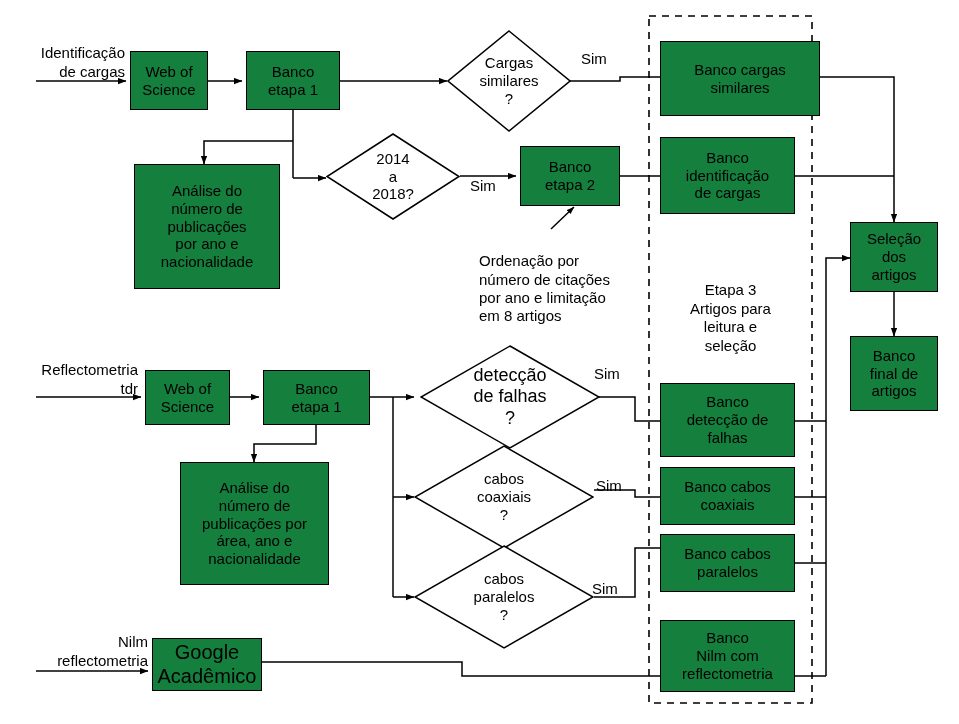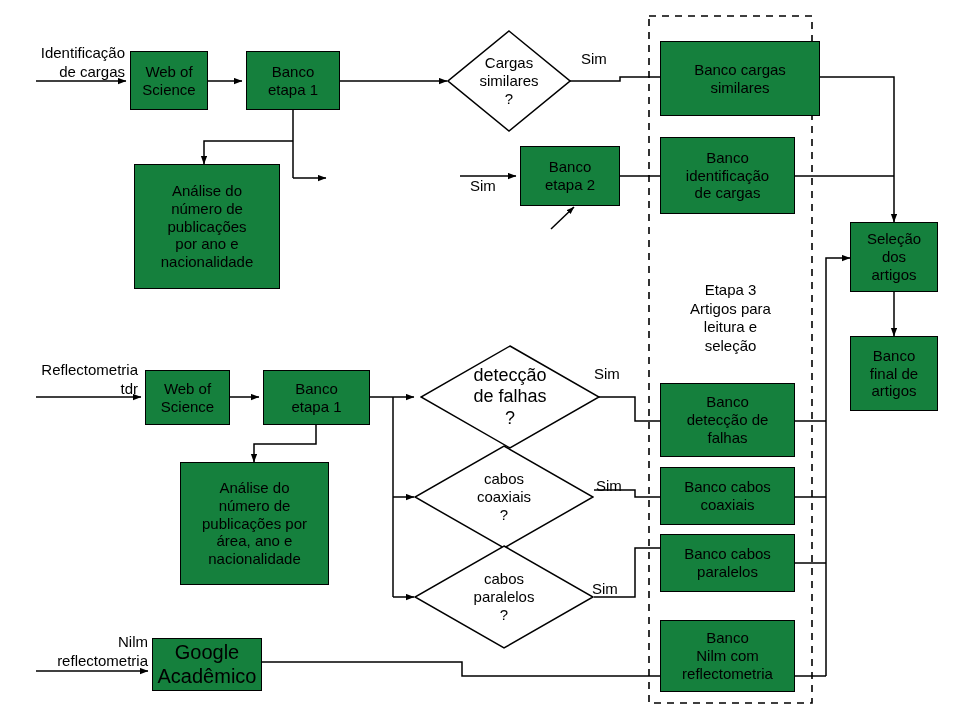--- a/index.html
+++ b/index.html
@@ -177,20 +177,28 @@
 
   <div class="diamond" style="left:447px;top:30px;width:124px;height:102px;font-size:15px;align-items:center;">
     <svg class="layer" style="position:absolute;left:0;top:0;width:100%;height:100%;" viewBox="0 0 124 102" preserveAspectRatio="none">
       <polygon points="62,1 123,51 62,101 1,51" fill="#fff" stroke="#000" stroke-width="1.5" vector-effect="non-scaling-stroke"></polygon>
     </svg>
     <span class="dlabel">Cargas
 similares
 ?</span>
   </div>
 
+  <div class="diamond" style="left:326px;top:133px;width:134px;height:87px;font-size:15px;">
+    <svg class="layer" style="position:absolute;left:0;top:0;width:100%;height:100%;" viewBox="0 0 134 87" preserveAspectRatio="none">
+      <polygon points="67,1 133,43.5 67,86 1,43.5" fill="#fff" stroke="#000" stroke-width="1.5" vector-effect="non-scaling-stroke"></polygon>
+    </svg>
+    <span class="dlabel">2014
+a
+2018?</span>
+  </div>
 
   <div class="diamond" style="left:420px;top:345px;width:180px;height:104px;font-size:18px;">
     <svg class="layer" style="position:absolute;left:0;top:0;width:100%;height:100%;" viewBox="0 0 180 104" preserveAspectRatio="none">
       <polygon points="90,1 179,52 90,103 1,52" fill="#fff" stroke="#000" stroke-width="1.5" vector-effect="non-scaling-stroke"></polygon>
     </svg>
     <span class="dlabel">detecção
 de falhas
 ?</span>
   </div>
 
@@ -236,20 +244,26 @@
   <div class="edge-label" style="left:594px;top:365px;font-size:15px;">
     <span>Sim</span>
   </div>
   <div class="edge-label" style="left:596px;top:477px;font-size:15px;">
     <span>Sim</span>
   </div>
   <div class="edge-label" style="left:592px;top:580px;font-size:15px;">
     <span>Sim</span>
   </div>
 
+  <div class="freetext" style="left:479px;top:234px;width:175px;font-size:15px;">
+    <span>Ordenação por
+número de citações
+por ano e limitação
+em 8 artigos</span>
+  </div>
 
   <div class="group-label" style="left:653px;top:262px;width:155px;font-size:15px;">
     <span>Etapa 3
 Artigos para
 leitura e
 seleção</span>
   </div>
 
 </div>
 

